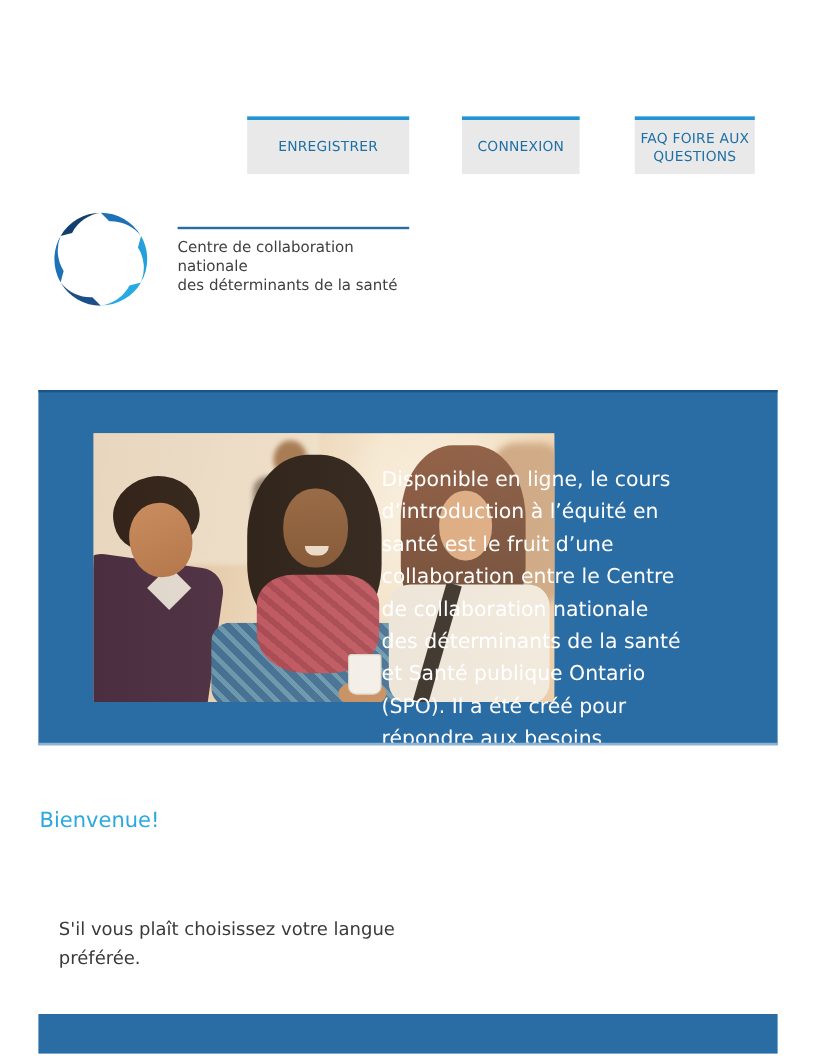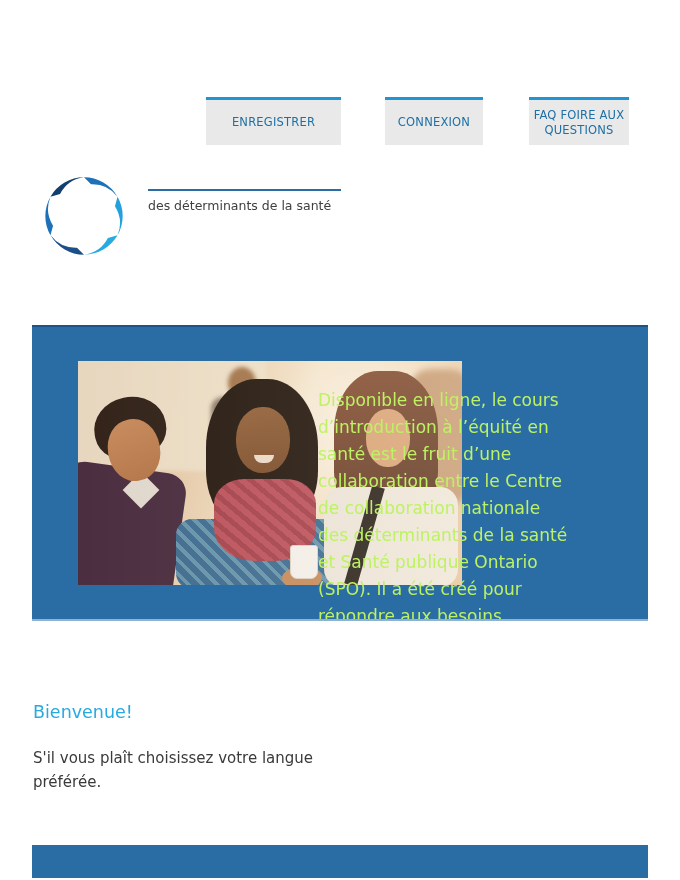--- a/index.html
+++ b/index.html
@@ -25,21 +25,21 @@
   .logo-line{font-size:12.5px;line-height:16px;color:#404040;}
   .logo-divider{height:0;border-top:2px solid #2a6da4;margin:6px 0 7px 0;width:193px;}
   
   .banner{
     position:absolute;left:32px;top:325px;width:616px;height:296px;
     background:#2a6da4;border-top:2px solid #1c5585;border-bottom:2px solid #8fb3d4;
     box-sizing:border-box;overflow:hidden;
   }
   .banner-text{
     position:absolute;left:286px;top:60px;width:300px;
-    color:#bef264;font-size:17px;line-height:27px;white-space:pre-line;z-index:3;
+    color:#ffffff;font-size:17px;line-height:27px;white-space:pre-line;z-index:3;
   }
   
   .photo{
     position:absolute;left:46px;top:34px;width:384px;height:224px;overflow:hidden;z-index:1;
     background:linear-gradient(105deg,#d9b38c 0%,#ecd3b4 30%,#f8ead3 55%,#e8c9a4 100%);
   }
   .photo div{position:absolute;}
   .ph-board{left:-12px;top:-12px;width:200px;height:122px;background:#f3e7d2;filter:blur(2px);opacity:.92;}
   .ph-flare{left:190px;top:-30px;width:220px;height:210px;
     background:radial-gradient(circle,rgba(255,252,244,.97) 0%,rgba(255,250,240,0) 70%);}
@@ -60,21 +60,21 @@
     background-image:repeating-linear-gradient(45deg,rgba(180,230,230,.35) 0 4px,transparent 4px 10px);}
   .ph-w2-hair{left:256px;top:10px;width:104px;height:145px;background:linear-gradient(160deg,#8a543a,#5e3a28);border-radius:42% 42% 30% 30%;}
   .ph-w2-face{left:288px;top:48px;width:44px;height:58px;background:#dca87e;border-radius:48%;}
   .ph-w2-body{left:246px;top:126px;width:134px;height:100px;background:#efe9df;border-radius:18px;}
   .ph-w2-strap{left:280px;top:124px;width:13px;height:102px;background:#2c2620;transform:rotate(16deg);}
   .ph-cup{left:212px;top:184px;width:26px;height:32px;background:#f7f5f1;border:1px solid #ddd6cb;border-radius:3px 3px 7px 7px;}
   .ph-hand{left:204px;top:206px;width:40px;height:22px;background:#c98e5f;border-radius:50%;}
   .ph-overlay{left:0;top:0;width:384px;height:224px;
     background:linear-gradient(90deg,rgba(120,70,30,.08),rgba(255,240,210,.14));}
   
-  .welcome-title{position:absolute;left:33px;top:702px;font-size:17.5px;color:#29a9e0;}
+  .welcome-title{position:absolute;left:33px;top:674px;font-size:17.5px;color:#29a9e0;}
   .welcome-text{position:absolute;left:33px;top:747px;width:330px;font-size:15px;line-height:23.5px;color:#3a3a3a;white-space:pre-line;}
   
   .footer-bar{position:absolute;left:32px;top:845px;width:616px;height:33px;background:#2a6da4;}
 </style>
 </head>
 <body>
 
 <div class="nav-btn register">
   <span>ENREGISTRER</span>
 </div>
@@ -92,20 +92,21 @@
       <path d="M50,6 A44,44 0 0 1 88,28 A36,36 0 0 0 58,14 Z" fill="#24a0dc" transform="rotate(60 50 50)"></path>
       <path d="M50,6 A44,44 0 0 1 88,28 A36,36 0 0 0 58,14 Z" fill="#27aae1" transform="rotate(120 50 50)"></path>
       <path d="M50,6 A44,44 0 0 1 88,28 A36,36 0 0 0 58,14 Z" fill="#1b4f8a" transform="rotate(180 50 50)"></path>
       <path d="M50,6 A44,44 0 0 1 88,28 A36,36 0 0 0 58,14 Z" fill="#1d71b8" transform="rotate(240 50 50)"></path>
       <path d="M50,6 A44,44 0 0 1 88,28 A36,36 0 0 0 58,14 Z" fill="#123f6e" transform="rotate(300 50 50)"></path>
       <circle cx="50" cy="50" r="23" fill="#ffffff"></circle>
     </g>
   </svg>
   <div class="logo-text">
     <div class="logo-divider"></div>
+    <div class="logo-line">Centre de collaboration nationale</div>
     <div class="logo-line">des déterminants de la santé</div>
   </div>
 </div>
 
 <div class="banner">
   <div class="photo">
     <div class="ph-board"></div>
     <div class="ph-flare"></div>
     <div class="ph-bg-head"></div>
     <div class="ph-bg-torso"></div>
@@ -132,16 +133,16 @@
 santé est le fruit d’une
 collaboration entre le Centre
 de collaboration nationale
 des déterminants de la santé
 et Santé publique Ontario
 (SPO). Il a été créé pour
 répondre aux besoins</div>
 </div>
 
 <h2 class="welcome-title" style="margin:0;font-weight:400;">Bienvenue!</h2>
-<p class="welcome-text" style="margin:0;">S'il vous plaît choisissez votre langue
+<p class="welcome-text" style="margin:16px;">S'il vous plaît choisissez votre langue
 préférée.</p>
 
 <div class="footer-bar"></div>
 
 </body></html>

